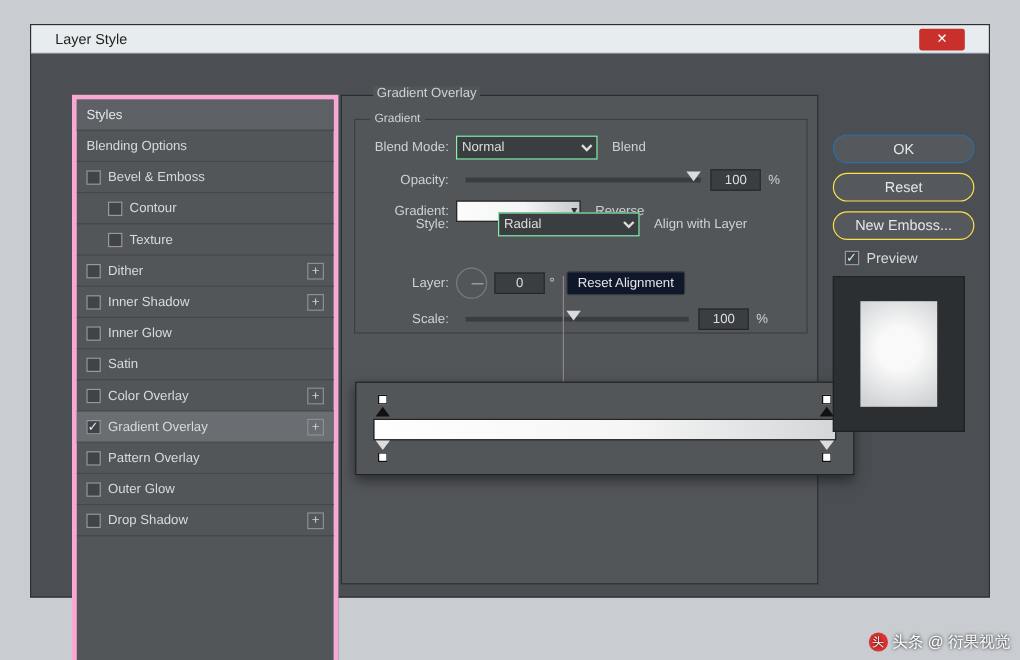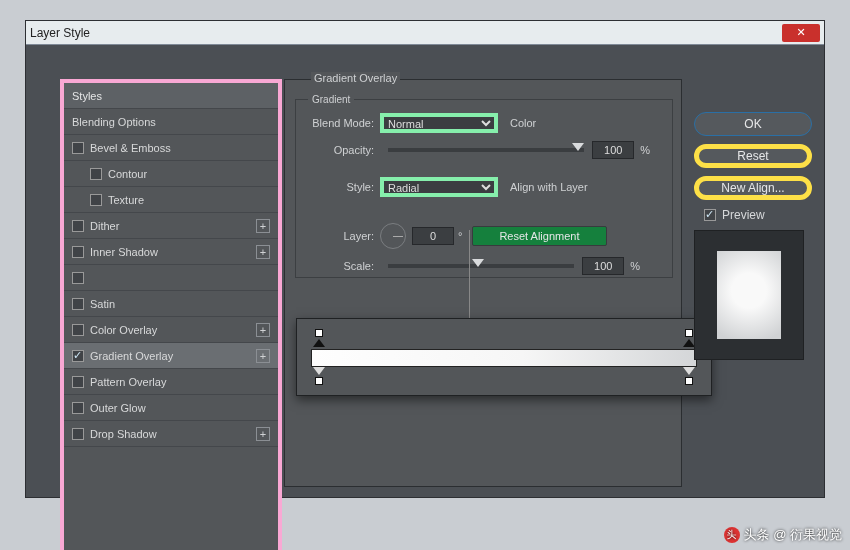--- a/index.html
+++ b/index.html
@@ -2,21 +2,21 @@
 <html><head>
 <meta charset="utf-8">
 <style>
   * { box-sizing: border-box; margin: 0; padding: 0; font-family: "Segoe UI", Tahoma, sans-serif; }
   body { background: #c9cdd2; width: 850px; height: 550px; overflow: hidden; position: relative; }
 
   .winframe { position: absolute; left: 25px; top: 20px; width: 800px; height: 478px;
               border: 1px solid #2d2f33; background: #4b4f54; }
 
   .titlebar { height: 24px; background: #e7ecee; display: flex; align-items: center;
-              justify-content: space-between; padding: 0 4px; border-bottom: 1px solid #7f8996; }
+              justify-content: space-between; padding: 0 20px; border-bottom: 1px solid #7f8996; }
   .titlebar span.title { font-size: 12px; color: #222; }
   .close-x { width: 38px; height: 18px; background: #c9302c; color:#fff; font-size:11px;
              display:flex; align-items:center; justify-content:center; border-radius:2px; cursor:pointer; }
 
   .dlgbody { position: relative; height: calc(100% - 24px); }
 
   .panel-effects { position:absolute; left:14px; top:34px; width:222px; height:516px;
                    border:4px solid #f9a8d4; background:#535659;margin-left:20px; }
   .fx-row { height:26px; display:flex; align-items:center; justify-content:space-between;
             padding:0 8px; color:#d8d9da; font-size:11px; border-bottom:1px solid #44474b;
@@ -38,57 +38,57 @@
 
   .panel-settings { position:absolute; left:258px; top:34px; width:398px; height:408px;
                     border:1px solid #2b2e31; background:#535659; }
   .group-title{ position:absolute; left:26px; top:-8px; color:#cfd1d3; font-size:11px; background:#535659;
                 padding:0 3px;}
   fieldset.grad { position:absolute; left:10px; top:14px; width:378px; height:184px;
                   border:1px solid #3c3f42; padding:0;}
   fieldset.grad legend{ color:#cfd1d3; font-size:10px; padding:0 4px; margin-left:12px;}
   .formrow{ position:absolute; display:flex; align-items:center; font-size:11px; color:#cfd1d3;}
   .formrow .lab{ width:74px; text-align:right; margin-right:6px;}
-  select.pssel{ height:20px; background:#3b3e41; color:#ddd; border:4px solid #86efac; font-size:11px;}
+  select.pssel{ height:20px; background:#3b3e41; color:#ddd; border:1px solid #86efac; font-size:11px;}
   .bm{ top:8px; left:4px;} .bm select{width:118px;}
   .chkline{ display:inline-flex; align-items:center; margin-left:12px;}
   .op { top:36px; left:4px; width:350px;}
   .track{ position:relative; flex:1; height:4px; background:#3a3d40; margin:0 8px;}
   .track .thumb{ position:absolute; right:0; top:-5px; width:0; height:0; border-left:6px solid transparent;
                  border-right:6px solid transparent; border-top:8px solid #d9dbdd;}
   .numbox{ width:42px; height:18px; background:#3b3e41; border:1px solid #26282b; color:#ddd;
            font-size:11px; text-align:center;}
   .gr { top:62px; left:4px;}
   .gradswatch{ width:104px; height:18px; border:1px solid #26282b;
                background:linear-gradient(90deg,#fcfcfc 0%,#f4f5f6 55%,#c6c9cc 100%); position:relative;}
   .gradswatch::after{ content:"▾"; position:absolute; right:2px; top:1px; font-size:10px; color:#333;}
-  .st { top:72px; left:4px;} .st select{width:118px;}
+  .st { top:72px; left:4px;} .st select{width:118px;margin-left:35px;}
   .ang{ top:118px; left:4px;}
   .angdial{ width:26px; height:26px; border:1px solid #7a7d80; border-radius:50%; margin-right:6px;
             position:relative;}
   .angdial::after{content:""; position:absolute; left:12px; top:12px; width:10px; height:1px; background:#aaa;}
-  .btnps{ background:#15803d; color:#e5e6e7; border:1px solid #383b3e; font-size:11px; padding:3px 26px;
+  .btnps{ background:#0f172a; color:#e5e6e7; border:1px solid #383b3e; font-size:11px; padding:3px 8px;
           border-radius:2px; cursor:pointer;}
   .sc{ top:152px; left:4px; width:340px;}
   .sc .track .thumb{ right:auto; left:45%; border-top-color:#d9dbdd;}
 
   
   .gedit{ position:absolute; left:270px; top:273px; width:416px; height:78px;
           border:1px solid #1f2123; background:#535659; box-shadow:0 4px 10px rgba(0,0,0,.5);}
   .gedit .gebar{ position:absolute; left:14px; right:14px; top:30px; height:18px;
                  border:1px solid #222; background:linear-gradient(90deg,#fefefe,#f6f6f6 55%,#d4d6d8);}
   .gstop{ position:absolute; width:0;height:0; border-left:6px solid transparent; border-right:6px solid transparent;}
   .gstop.top{ top:20px; border-bottom:8px solid #111;}
   .gstop.top .sq{ position:absolute; width:8px; height:8px; border:1px solid #111; background:#fff; left:-4px; top:-10px;}
   .gstop.bot{ top:48px; border-top:8px solid #ddd;}
   .gstop.bot .sq{ position:absolute; width:8px; height:8px; border:1px solid #111; background:#fff; left:-4px; top:2px;}
   .connector{ position:absolute; left:443px; top:185px; width:1px; height:88px; background:#888;}
 
   .panel-right{ position:absolute; left:668px; top:34px; width:118px;margin-top:33px;}
-  .rbtn{ width:118px; height:24px; border:5px solid #fde047; border-radius:12px; background:#55595d;
+  .rbtn{ width:118px; height:24px; border:1px solid #fde047; border-radius:12px; background:#55595d;
          color:#e6e7e8; font-size:12px; display:flex; align-items:center; justify-content:center;
          margin-bottom:8px; cursor:pointer;}
   .rbtn.primary{ border:1px solid #2a6fa5;}
   .prevrow{ display:flex; align-items:center; font-size:12px; color:#d6d8da; margin:4px 0 8px 10px;}
   .prevrow .chk{ display:inline-block; width:12px; height:12px; border:1px solid #999;
                 background:#404347; margin-right:6px; position:relative;}
   .prevrow .chk.on::after{content:"✓"; position:absolute; left:0; top:-2px; color:#cfe8f7; font-size:11px;}
   .prevbox{ width:110px; height:130px; background:#2c2f32; border:1px solid #1f2123; display:flex;
             align-items:center; justify-content:center;}
   .prevbox .pv{ width:64px; height:88px; background:radial-gradient(circle at 50% 45%,#f9f9f9 30%,#d0d2d4 90%);}
@@ -136,20 +136,21 @@
             <span class="lbl">Dither</span>
             <span class="plus">+</span>
           </div>
           <div class="fx-row">
             <span class="chk"></span>
             <span class="lbl">Inner Shadow</span>
             <span class="plus">+</span>
           </div>
           <div class="fx-row">
             <span class="chk"></span>
+            <span class="lbl">Inner Glow</span>
           </div>
           <div class="fx-row">
             <span class="chk"></span>
             <span class="lbl">Satin</span>
           </div>
           <div class="fx-row">
             <span class="chk"></span>
             <span class="lbl">Color Overlay</span>
             <span class="plus">+</span>
           </div>
@@ -187,33 +188,41 @@
       <fieldset class="grad">
         <legend>Gradient</legend>
 
         <div class="formrow bm">
           <span class="lab">Blend Mode:</span>
           <select class="pssel">
             <option>Normal</option>
           </select>
           <span class="chkline">
             <span class="chk on"></span>
-            <span>Color</span>
+            <span>Blend</span>
           </span>
         </div>
 
         <div class="formrow op">
           <span class="lab">Opacity:</span>
           <div class="track">
               <div class="thumb"></div>
             </div>
           <input class="numbox" value="100" style="">
           <span style="margin-left:6px">%</span>
         </div>
 
+        <div class="formrow gr">
+          <span class="lab">Gradient:</span>
+          <div class="gradswatch"></div>
+          <span class="chkline">
+            <span class="chk"></span>
+            <span>Reverse</span>
+          </span>
+        </div>
 
         <div class="formrow st">
           <span class="lab">Style:</span>
           <select class="pssel">
             <option>Radial</option>
           </select>
           <span class="chkline">
             <span class="chk on"></span>
             <span>Align with Layer</span>
           </span>
@@ -252,21 +261,21 @@
           <div class="sq"></div>
         </div>
       <div class="gstop bot" style="right:16px">
           <div class="sq"></div>
         </div>
     </div>
 
     <div class="panel-right">
       <div class="rbtn primary">OK</div>
       <div class="rbtn">Reset</div>
-      <div class="rbtn">New Align...</div>
+      <div class="rbtn">New Emboss...</div>
       <div class="prevrow">
         <span class="chk on"></span>
         <span>Preview</span>
       </div>
       <div class="prevbox">
         <div class="pv"></div>
       </div>
     </div>
 
   </div>

